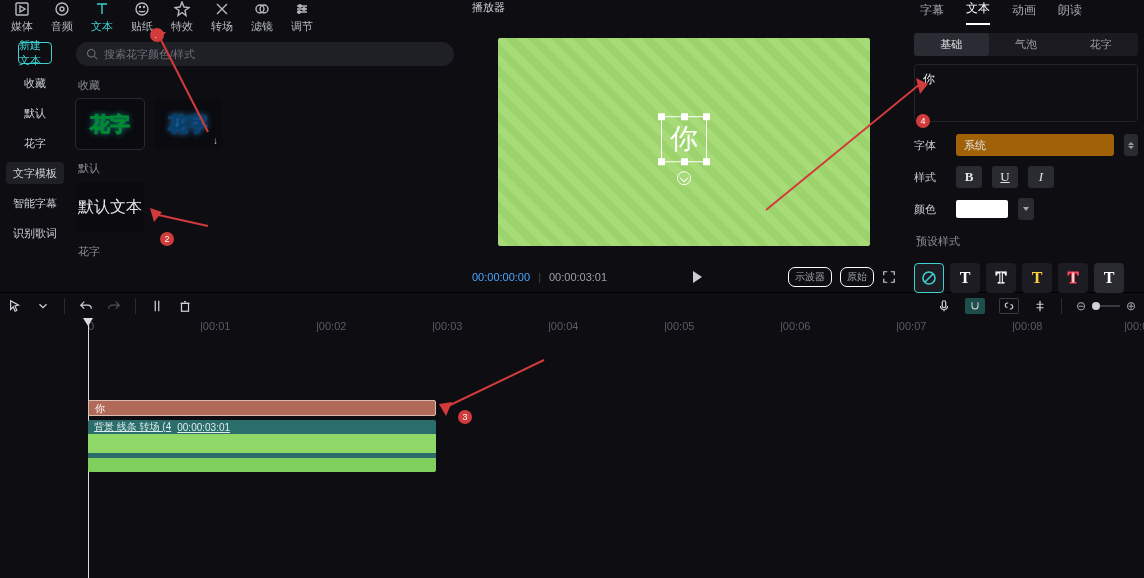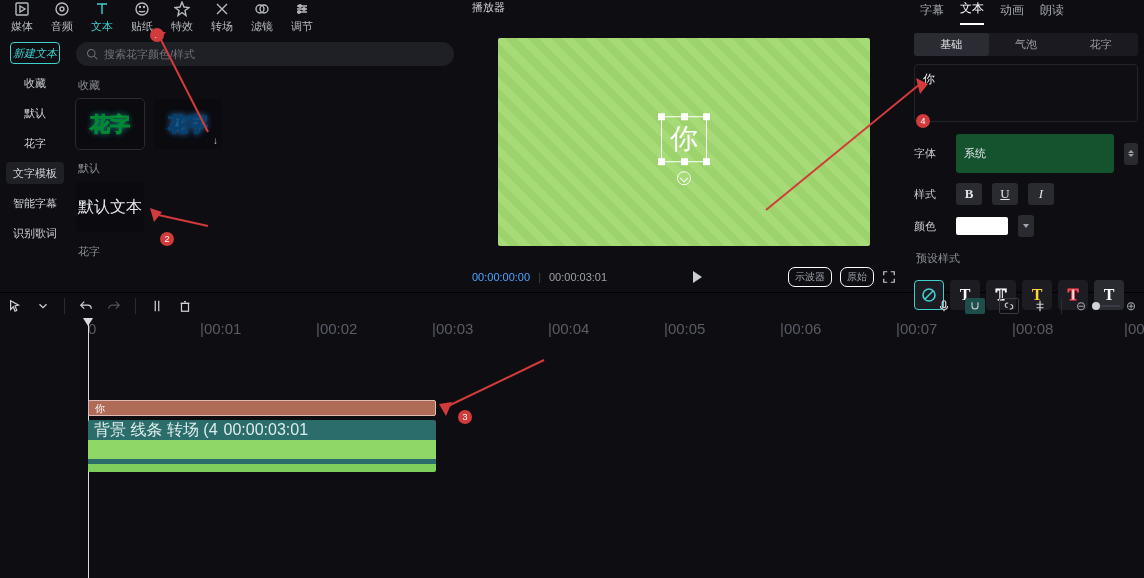--- a/index.html
+++ b/index.html
@@ -24,21 +24,21 @@
   .top-tab.active { color:#3ed2cf;}
   .top-tab.active svg { stroke:#3ed2cf;}
   .top-tab .lab { font-size:11px; margin-top:1px;}
 
   .left-body { display:flex; flex:1; }
   .sidebar { width:70px; padding:4px 2px; display:flex; flex-direction:column; gap:8px;}
   .sidebar .chip {
     height:22px; display:flex; align-items:center; justify-content:center;
     font-size:11px; color:#cfd2d8; border-radius:4px; cursor:pointer;
   }
-  .sidebar .chip.active-outline { border:1px solid #3ed2cf; color:#3ed2cf; margin:0 8px;font-style:italic;}
+  .sidebar .chip.active-outline { border:1px solid #3ed2cf; color:#3ed2cf; margin:0 16px;}
   .sidebar .chip.boxed { background:#1f1f26; margin:0 4px;}
 
   .gallery { flex:1; padding:4px 6px; }
   .search {
     height:24px; background:#1f1f26; border-radius:12px;
     display:flex; align-items:center; padding:0 10px; color:#6f727b;
     gap:6px;
   }
   .search svg { width:12px; height:12px; stroke:#6f727b; fill:none; stroke-width:1.4;}
   .section-label { font-size:11px; color:#8c8f97; margin:12px 2px 6px;}
@@ -86,35 +86,35 @@
   }
   .time-cur { color:#4aa6ff;}
   .time-sep { color:#444;}
   .pc-spacer { flex:1; display:flex; justify-content:center;}
   .play-btn { width:0;height:0;border-left:9px solid #c9ccd2;border-top:6px solid transparent;border-bottom:6px solid transparent;cursor:pointer;}
   .pill { border:1px solid #ffffff; padding:2px 6px; border-radius:7px; font-size:10px; cursor:pointer;}
   .full { width:14px;height:14px; stroke:#c9ccd2; fill:none; stroke-width:1.4;}
 
   
   .insp-col { flex:1; display:flex; flex-direction:column; padding:0 6px;}
-  .insp-tabs { display:flex; height:30px; align-items:flex-end; gap:16px; padding:0 6px; color:#a8abb2;}
+  .insp-tabs { display:flex; height:30px; align-items:flex-end; gap:22px; padding:0 6px; color:#a8abb2;}
   .insp-tab { padding-bottom:6px; cursor:pointer; font-size:12px;}
   .insp-tab.active { color:#fff; border-bottom:2px solid #fff;}
   .insp-subtabs { display:flex; margin:8px 0; background:#1a1a20; border-radius:3px;}
   .insp-subtab { flex:1; text-align:center; padding:4px 0; font-size:11px; color:#9d9fa6; cursor:pointer;}
   .insp-subtab.active { background:#2b2b33; color:#e3e5ea; border-radius:3px;}
   .textarea-wrap { position:relative; }
   .insp-textarea {
     width:100%; height:58px; background:#0e0e13; border:1px solid #232329;
     border-radius:4px; color:#e6e8ec; font-size:12px; padding:6px 8px; resize:none;
   }
   .field-row { display:flex; align-items:center; gap:10px; margin-top:10px; font-size:11px;}
   .field-label { width:32px; color:#c7c9cf;}
   .select-box {
-    flex:1; height:39px; background:#14532d; border-radius:3px;
+    flex:1; height:22px; background:#a16207; border-radius:3px;
     display:flex; align-items:center; padding:0 8px; color:#e1e3e8;
     position:relative; cursor:pointer;
   }
   .select-steppers { width:14px; background:#2a2a31; height:22px; border-radius:3px;
     display:flex; flex-direction:column; align-items:center; justify-content:center; gap:1px;}
   .select-steppers div{width:0;height:0;border-left:3px solid transparent;border-right:3px solid transparent;}
   .step-up{border-bottom:3px solid #9b9ea5;} .step-dn{border-top:3px solid #9b9ea5;}
   .btn-sq {
     width:26px; height:22px; background:#2a2a31; border-radius:3px;
     display:flex; align-items:center; justify-content:center; cursor:pointer;
@@ -149,21 +149,21 @@
     display:flex; align-items:center; justify-content:center; cursor:pointer;
   }
   .tb-chip.plain { background:transparent; border:1px solid #3a3a42;}
   .tb-chip svg{stroke:#cfd2d8;fill:none;stroke-width:1.4;width:12px;height:12px;}
   .zoom-bar { display:flex; align-items:center; gap:6px;}
   .zoom-bar .line{ width:28px; height:2px; background:#3a3a42; position:relative;}
   .zoom-bar .knob{ position:absolute; left:0; top:-3px; width:8px;height:8px;background:#cfd2d8;border-radius:50%;}
 
   
   .timeline { position:relative; flex:1; }
-  .ruler { position:relative; height:20px; font-size:15px; color:#5a5d65; }
+  .ruler { position:relative; height:20px; font-size:11px; color:#5a5d65; }
   .ruler .tick{ position:absolute; top:2px; }
   .playhead {
     position:absolute; top:0; bottom:0; left:88px; width:1px; background:#d9dbe0;
   }
   .playhead::before{
     content:""; position:absolute; left:-5px; top:0;
     width:0;height:0;border-left:5px solid transparent;border-right:5px solid transparent;border-top:8px solid #d9dbe0;
   }
   .track-gutter {
     position:absolute; left:0; top:0; bottom:0; width:60px;
@@ -176,22 +176,22 @@
   .text-clip{
     position:absolute; left:88px; top:82px; width:348px; height:16px;
     background:#b06a58; color:#fff; font-size:10px; padding:1px 6px;
     border:1px solid #e0b9b0; border-radius:2px; cursor:pointer;
   }
   .video-clip{
     position:absolute; left:88px; top:102px; width:348px; height:52px;
     border-radius:2px; overflow:hidden; cursor:pointer;
   }
   .video-clip .hdr{
-    height:20px; background:#2a6d6a; color:#dfecec; font-size:16px;
-    padding:0 6px; display:flex; align-items:center; gap:6px;
+    height:14px; background:#2a6d6a; color:#dfecec; font-size:10px;
+    padding:0 6px; display:flex; align-items:center; gap:6px;text-decoration:underline;
   }
   .video-clip .body{
     height:38px;
     background:repeating-linear-gradient(180deg,#8fd867 0 50%, #2a6d6a 50% 62%, #7fcf5c 62% 100%);
   }
 
   
   .badge{
     position:absolute; width:14px; height:14px; border-radius:50%;
     background:#d23b3b; color:#fff; font-size:9px;

